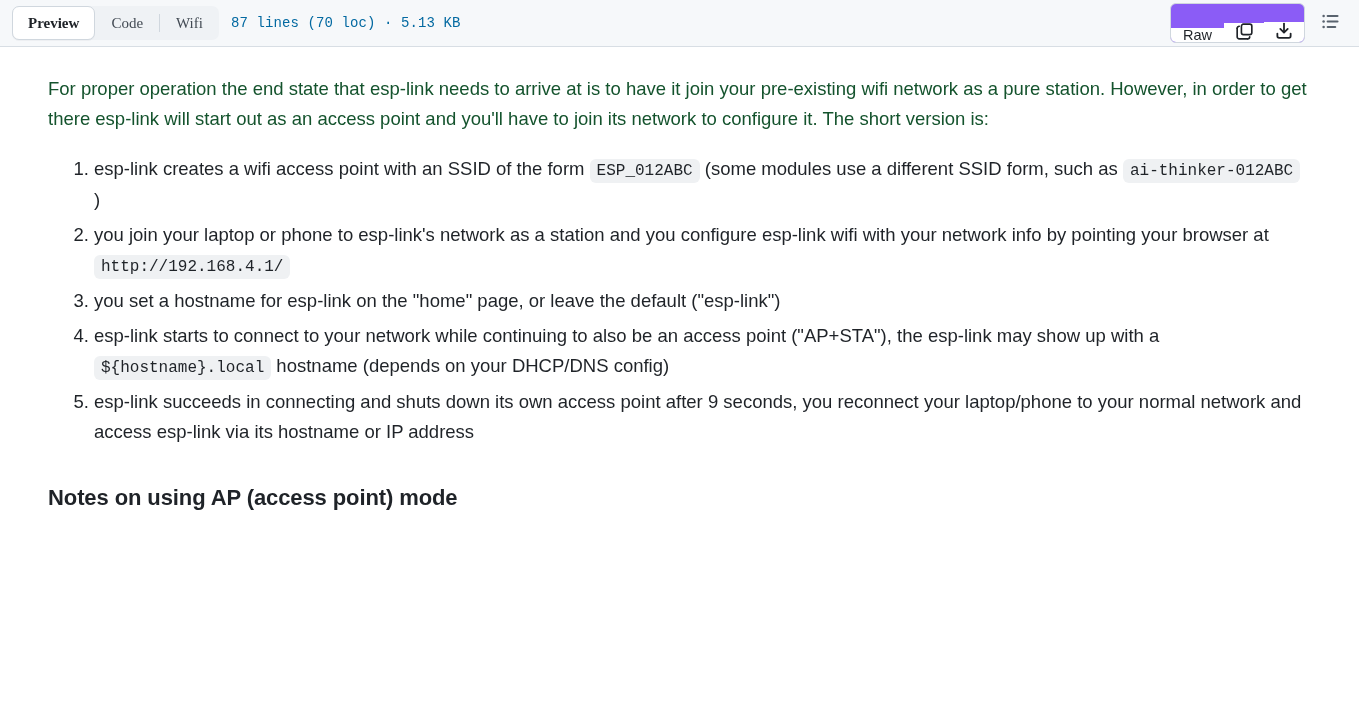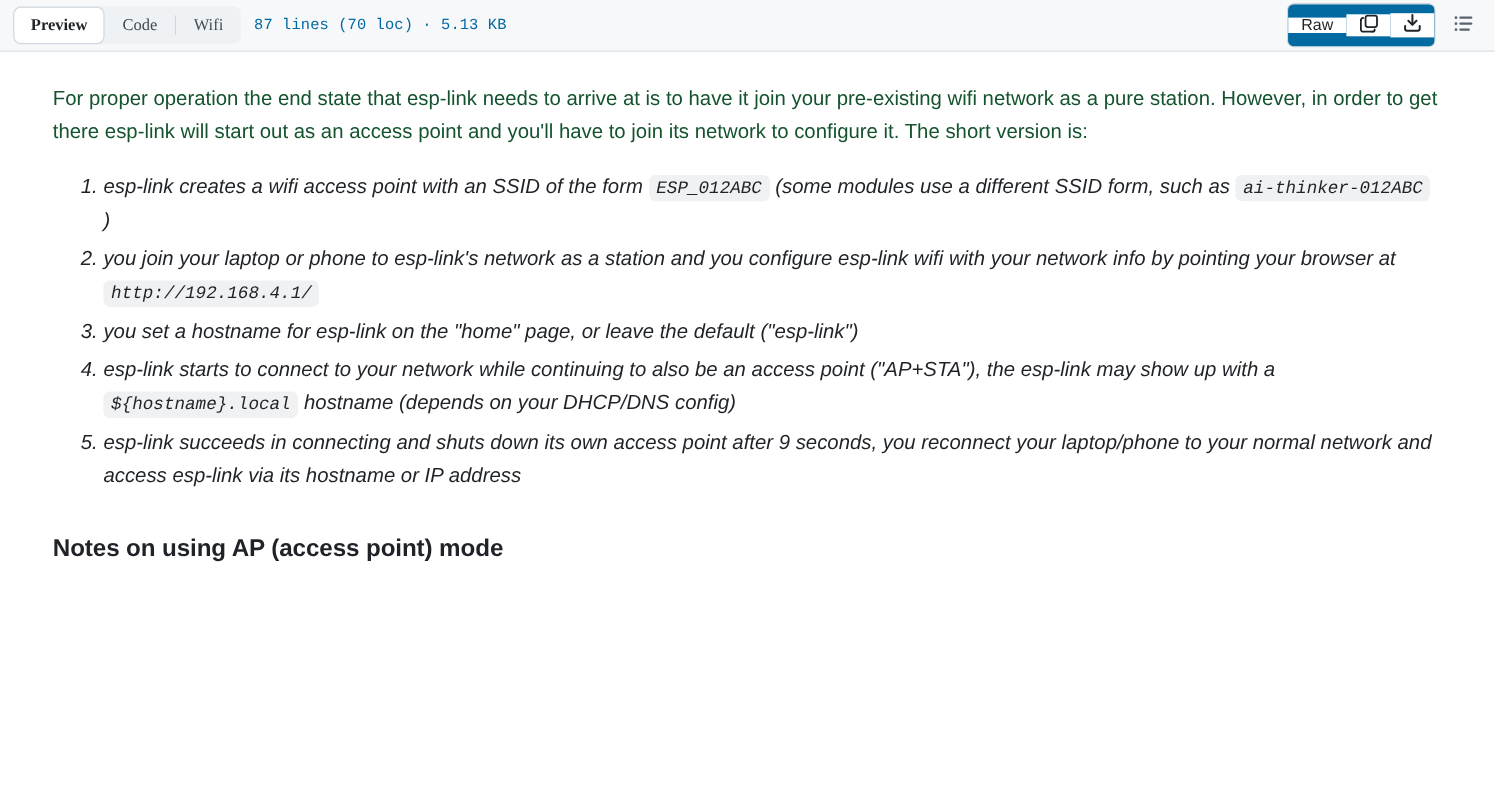--- a/index.html
+++ b/index.html
@@ -78,25 +78,25 @@
     font-family: "Liberation Mono", monospace;
     font-size: 14px;
     color: #0369a1;
     white-space: nowrap;
     letter-spacing: 0.1px;
   }
 
   
   .btn-group {
     display: flex;
-    align-items: center;
+    align-items: flex-end;
     height: 40px;
     border: 1px solid #d0d7de;
     border-radius: 6px;
-    background: #0369a1;
+    background: #8b5cf6;
     overflow: hidden;
   }
   .btn-group > * + * { border-left: 1px solid #d0d7de; }
   .grp-btn {
     display: flex;
     align-items: center;
     justify-content: center;
     background: #ffffff;
     border: 0;
     cursor: pointer;
@@ -152,21 +152,20 @@
     line-height: 1.62;
     margin: 27px 0 0 0;
     color: #14532d;
   }
 
   ol.doc-list {
     font-size: 18.5px;
     line-height: 1.62;
     margin: 20px 0 0 0;
     padding-left: 46px;
-    font-style: italic;
   }
   ol.doc-list > li { margin-top: 5px; }
   ol.doc-list > li:first-child { margin-top: 0; }
 
   code.inline {
     font-family: "Liberation Mono", monospace;
     font-size: 16px;
     background: #eff1f3;
     border-radius: 6px;
     padding: 3px 7px;

